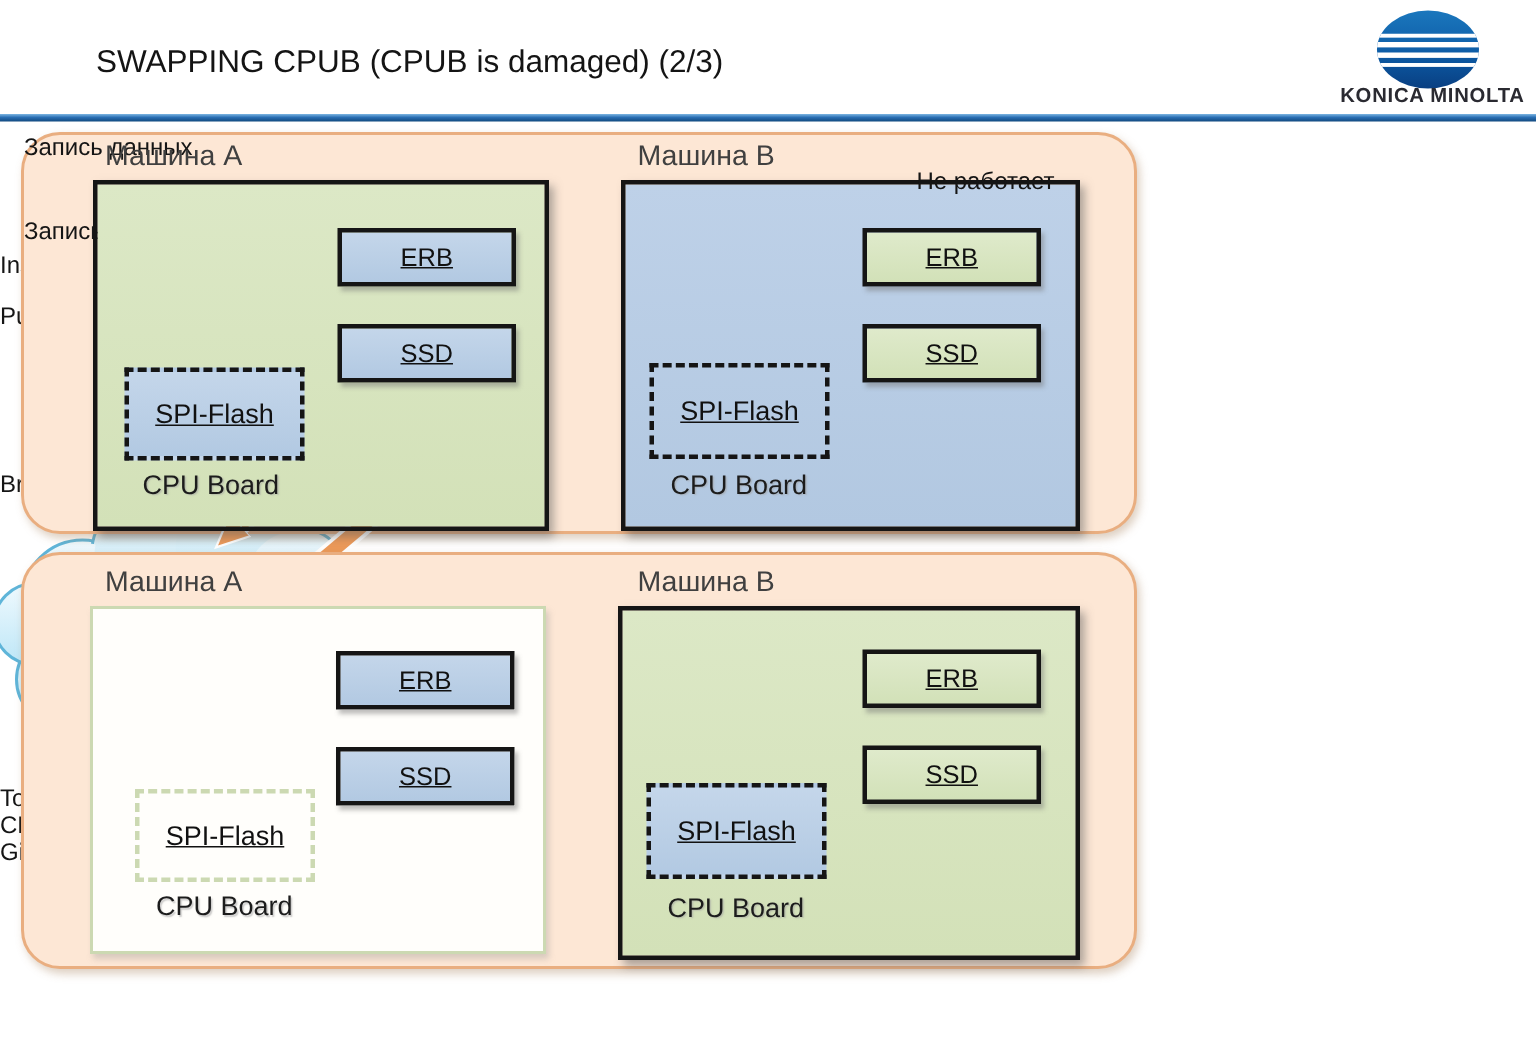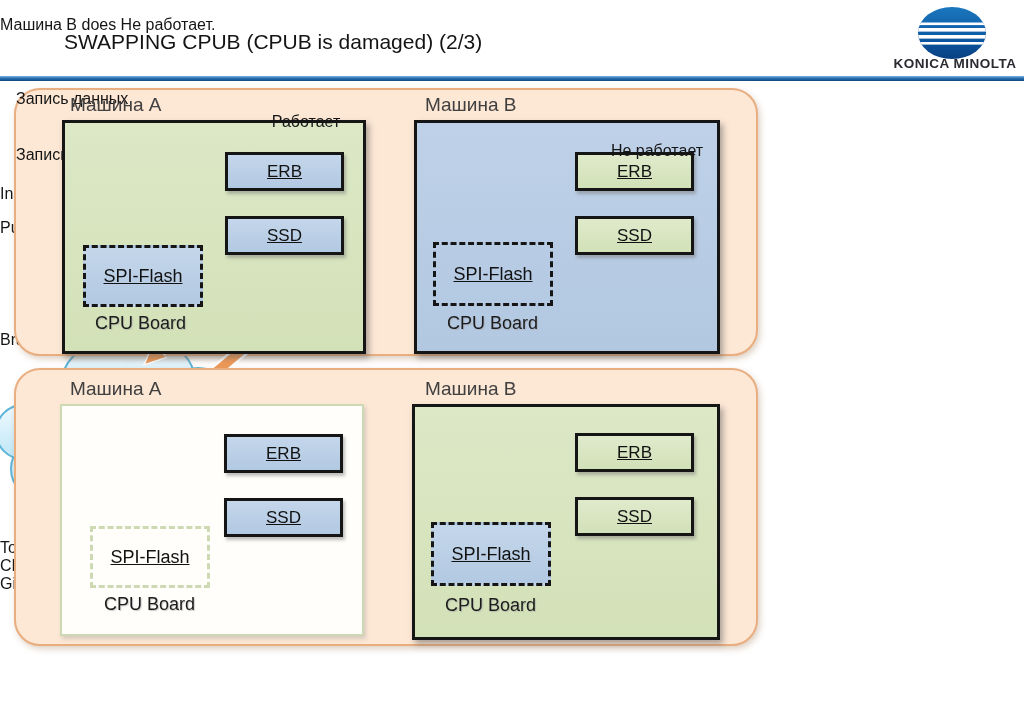--- a/index.html
+++ b/index.html
@@ -118,40 +118,38 @@
 
   <div class="machine-label" style="left:409px;top:4px;">Машина B</div>
 
   <div class="board board-blue" style="left:398px;top:30px;width:300px;height:228px;">
     <div class="component comp-green" style="left:158px;top:29px;width:113px;height:33px;">ERB</div>
     <div class="component comp-green" style="left:158px;top:93px;width:113px;height:33px;">SSD</div>
     <div class="component comp-clear comp-dashed" style="left:16px;top:119px;width:114px;height:58px;">SPI-Flash</div>
     <div class="board-label" style="left:30px;top:190px;">CPU Board</div>
   </div>
 
-  <div class="status-callout" style="left:222px;top:15px;width:136px;height:33px;">Работает</div>
-  <div class="status-callout" style="left:576px;top:16px;width:130px;height:31px;margin-top:29px;">Не работает</div>
+  <div class="status-callout" style="left:576px;top:16px;width:130px;height:31px;">Не работает</div>
 
   
   <svg class="inner-arrows" width="740" height="264">
     <defs>
       <marker id="oh" markerUnits="userSpaceOnUse" markerWidth="30" markerHeight="30" refX="3" refY="13" orient="auto">
         <polygon points="0,3 22,13 0,23" fill="#ec9a5a" stroke="#ffffff" stroke-width="1.5"></polygon>
       </marker>
     </defs>
     <path d="M 218 80 L 142 150" stroke="#ffffff" stroke-width="14" fill="none"></path>
     <path d="M 218 80 L 142 150" stroke="#ec9a5a" stroke-width="9" fill="none" marker-end="url(#oh)"></path>
     <path d="M 238 138 L 162 202" stroke="#ffffff" stroke-width="14" fill="none"></path>
     <path d="M 238 138 L 162 202" stroke="#ec9a5a" stroke-width="9" fill="none" marker-end="url(#oh)"></path>
   </svg>
 </div>
 
 
 <div class="note-yellow" style="top:113px;height:153px;">
-  <p>Машина B does Не работает.</p>
 </div>
 
 
 <div class="panel" style="top:368px;height:274px;">
 
   <div class="machine-label" style="left:54px;top:8px;">Машина A</div>
 
   <div class="board board-white" style="left:44px;top:34px;width:300px;height:228px;">
     <div class="component comp-blue" style="left:162px;top:28px;width:113px;height:33px;">ERB</div>
     <div class="component comp-blue" style="left:162px;top:92px;width:113px;height:33px;">SSD</div>

